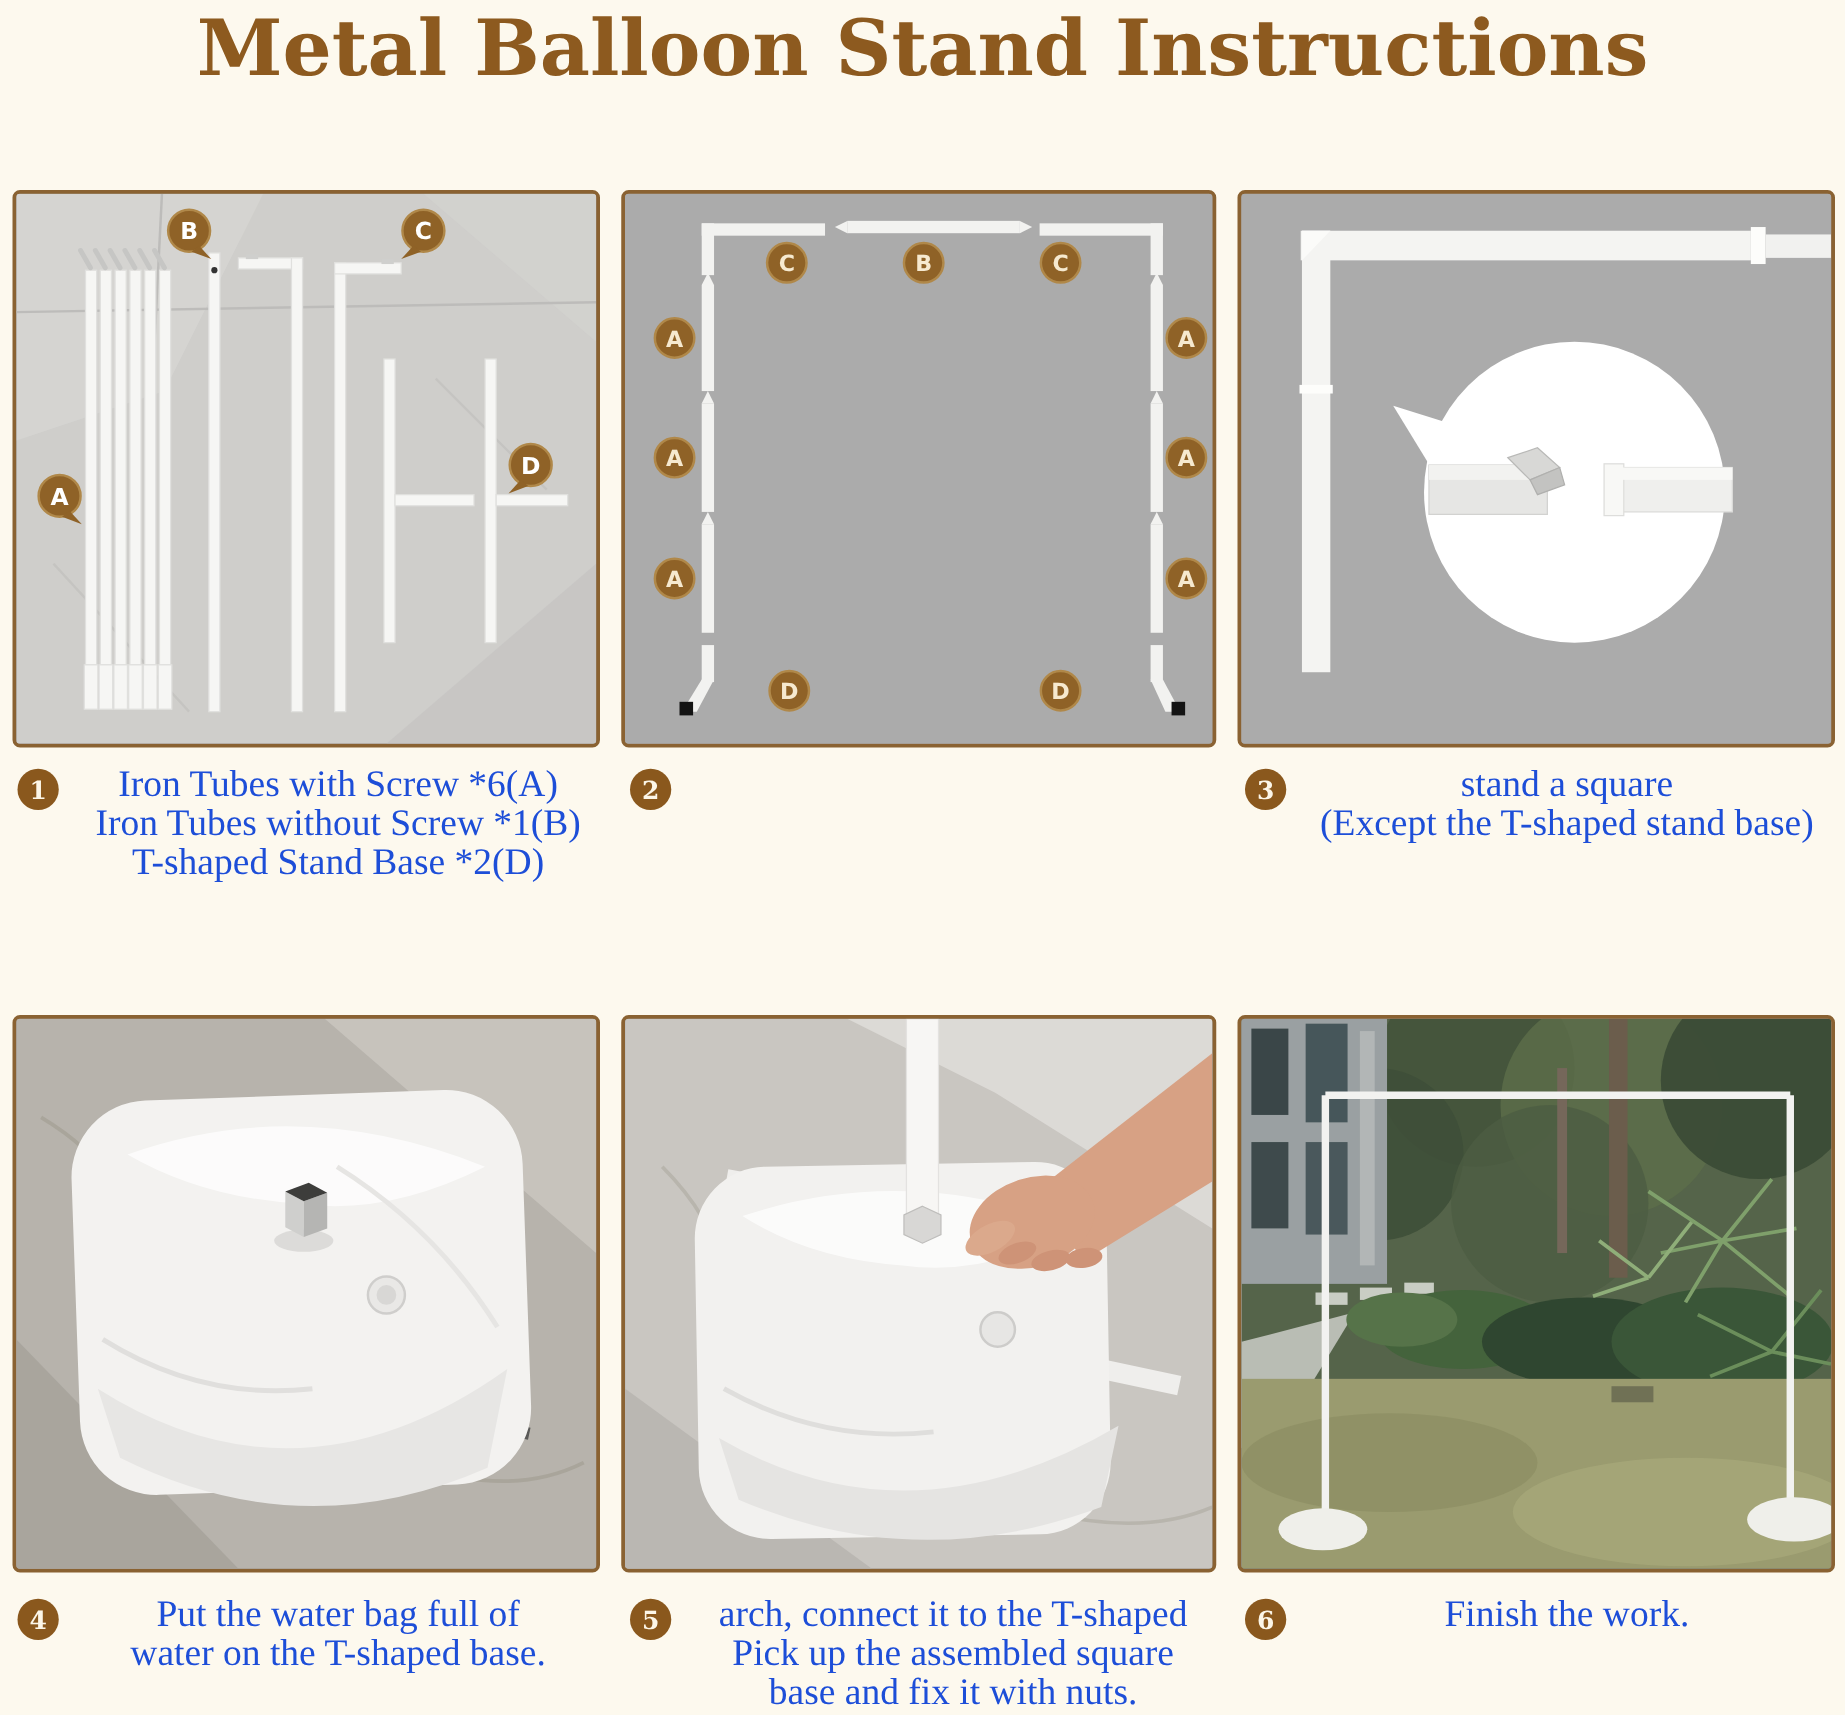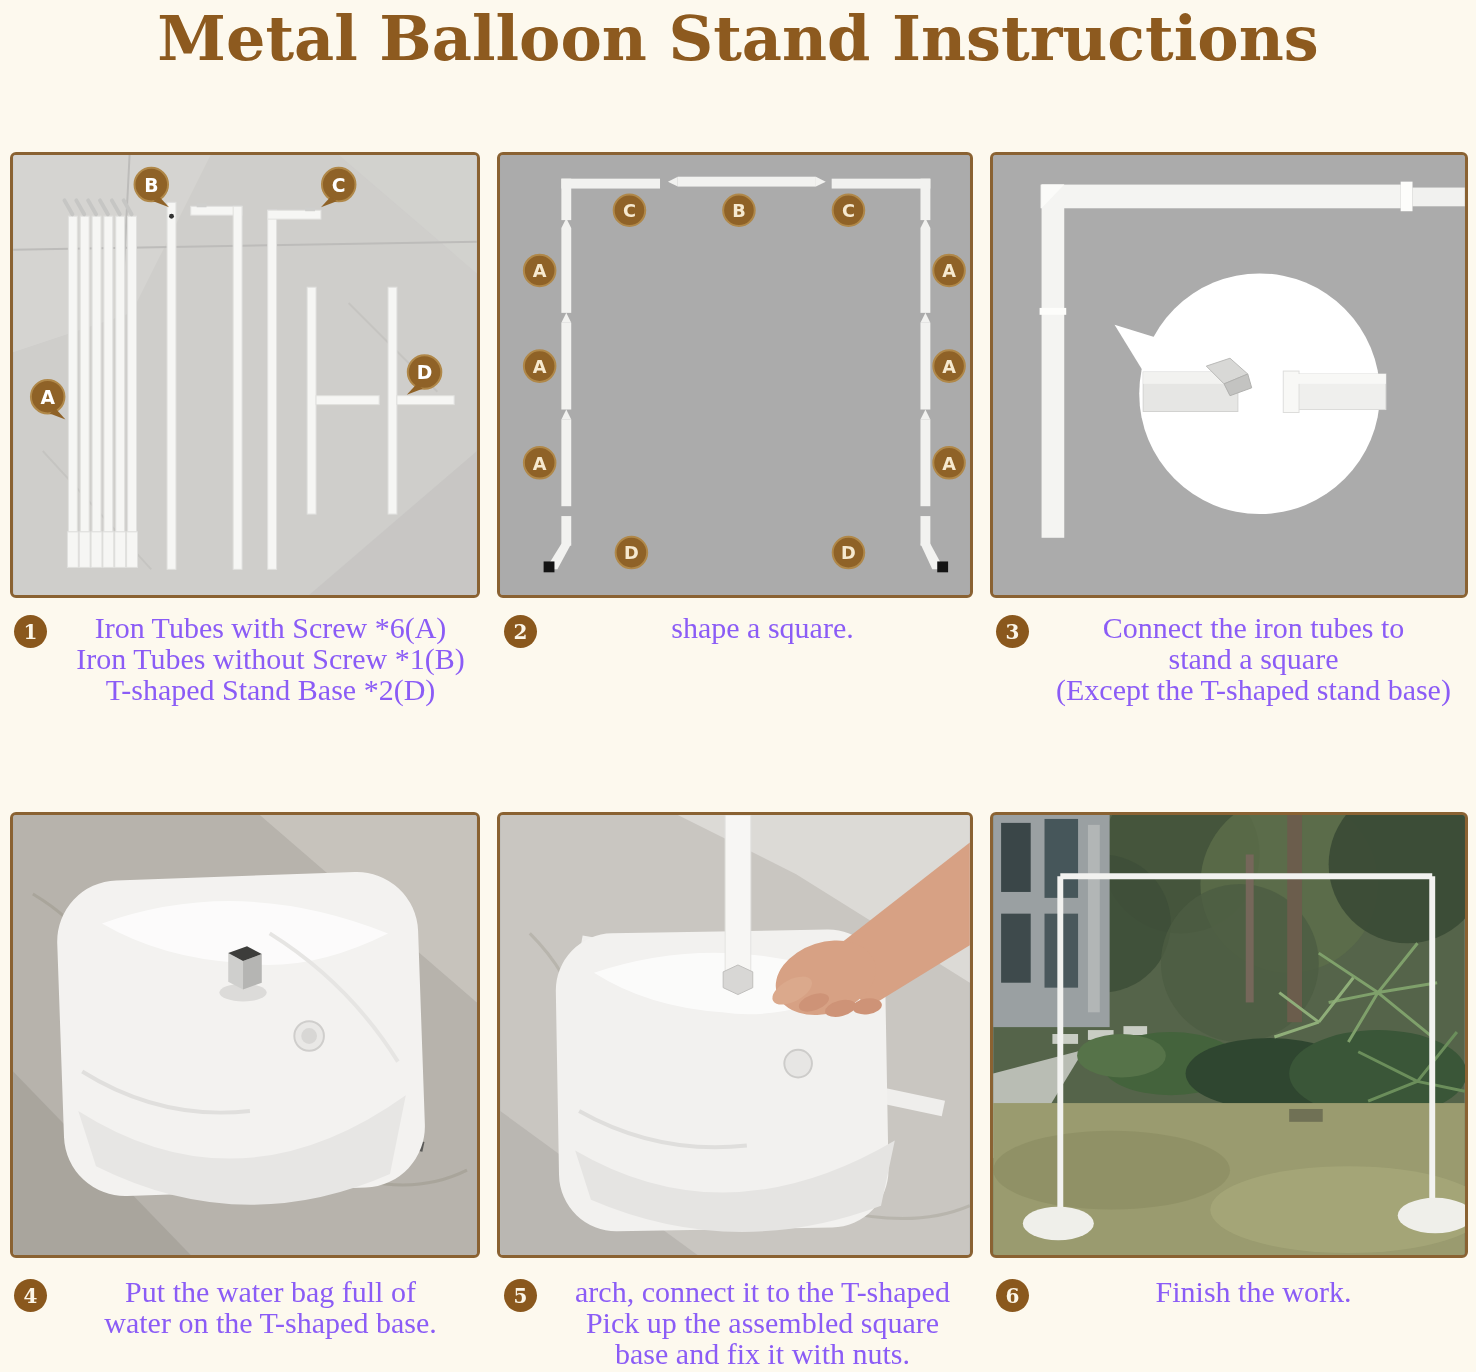--- a/index.html
+++ b/index.html
@@ -33,21 +33,21 @@
   .c4{left:4px;top:1276px;width:486px;}
   .c5{left:494px;top:1276px;width:490px;}
   .c6{left:986px;top:1276px;width:488px;}
   .badge{
     flex:0 0 auto;width:33px;height:33px;border-radius:50%;
     background:#8A581D;color:#FCF6E8;display:flex;align-items:center;justify-content:center;
     font-family:"DejaVu Serif",serif;font-weight:700;font-size:20px;
     margin:3px 4px 0 10px;
   }
   .cap-text{
-    flex:1 1 auto;text-align:center;color:#8b5cf6;
+    flex:1 1 auto;text-align:center;color:#1d4ed8;
     font-size:30px;line-height:31px;
   }
   .bubble-letter{
     font-family:"DejaVu Sans",sans-serif;font-weight:700;font-size:19px;fill:#FFFFFF;
   }
   .diag-letter{
     font-family:"DejaVu Sans",sans-serif;font-weight:700;font-size:18px;fill:#F6E9CF;
   }
 </style>
 </head>
@@ -399,28 +399,26 @@
     <div class="cap-text">
       <div>Iron Tubes with Screw *6(A)</div>
       <div>Iron Tubes without Screw *1(B)</div>
       <div>T-shaped Stand Base *2(D)</div>
     </div>
   </div>
 
   <div class="caption c2">
     <span class="badge">2</span>
     <div class="cap-text">
-      <div>shape a square.</div>
     </div>
   </div>
 
   <div class="caption c3">
     <span class="badge">3</span>
     <div class="cap-text">
-      <div>Connect the iron tubes to</div>
       <div>stand a square</div>
       <div>(Except the T-shaped stand base)</div>
     </div>
   </div>
 
   <div class="caption c4">
     <span class="badge">4</span>
     <div class="cap-text">
       <div>Put the water bag full of</div>
       <div>water on the T-shaped base.</div>

